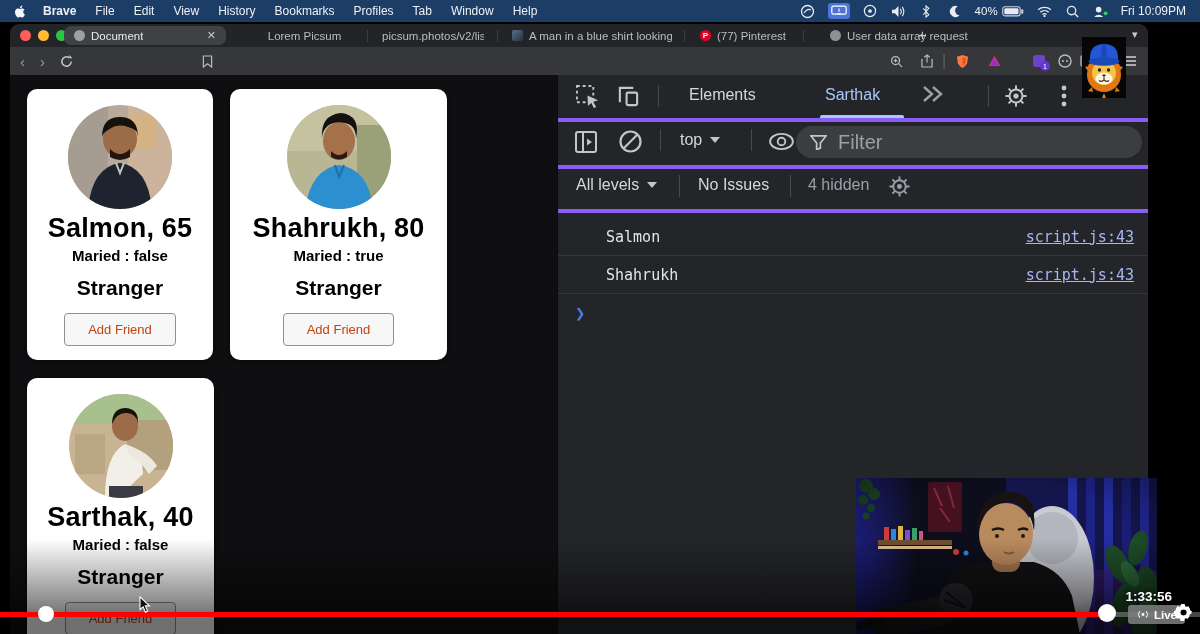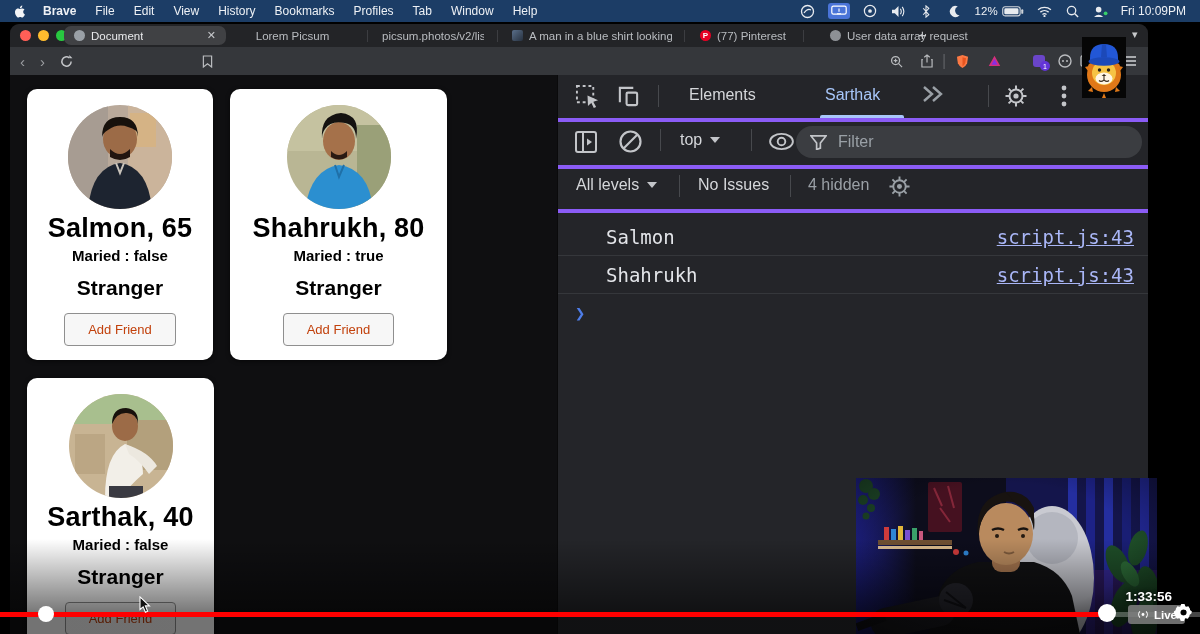--- a/index.html
+++ b/index.html
@@ -74,26 +74,26 @@
   .dt-row3{top:91px;height:43px;}
   .dt-el{position:absolute;display:flex;align-items:center;color:#d5d7da;}
   .dt-label{font-size:16px;}
   .dt-tab-console{color:#a8c7fa;}
   .dt-underline{position:absolute;left:262px;top:40px;width:84px;height:3px;border-radius:2px 2px 0 0;background:#a8c7fa;}
   .vdiv{position:absolute;top:10px;width:1px;height:22px;background:#47494d;}
   .caret{display:inline-block;width:0;height:0;border-left:5px solid transparent;border-right:5px solid transparent;
          border-top:6px solid #c3c5c9;margin-left:8px;}
   .dt-filter{position:absolute;left:238px;top:7px;width:346px;height:32px;background:#3b3d41;border-radius:16px;
              display:flex;align-items:center;gap:9px;padding:0 14px;box-sizing:border-box;}
-  .dt-filter-input{background:transparent;border:none;outline:none;color:#0ea5e9;font-size:16px;width:260px;
+  .dt-filter-input{background:transparent;border:none;outline:none;color:#0ea5e9;font-size:20px;width:260px;
                    font-family:"Liberation Sans",sans-serif;}
   .dt-filter-input::placeholder{color:#9aa0a6;}
   .muted{color:#9aa0a6;}
   .dt-log{position:absolute;top:135px;left:0;right:0;padding-top:8px;
-          font-family:"DejaVu Sans Mono",monospace;font-size:19px;color:#e3e5e9;}
+          font-family:"DejaVu Sans Mono",monospace;font-size:15px;color:#e3e5e9;}
   .log-row{height:37px;display:flex;align-items:center;padding:0 14px 0 48px;border-bottom:1px solid #35373b;}
   .log-src{margin-left:auto;color:#a9b6f6;text-decoration:underline;}
   .dt-prompt{position:absolute;left:17px;top:228px;color:#4e7de8;font-size:17px;font-weight:bold;
              font-family:"DejaVu Sans Mono",monospace;}
 
   
   .avatar{position:absolute;left:1082px;top:37px;width:44px;height:61px;background:#060606;z-index:40;}
 
   
   .webcam{position:absolute;left:856px;top:478px;width:301px;height:156px;background:#0b0b16;z-index:30;overflow:hidden;}
@@ -162,21 +162,21 @@
         <svg viewBox="0 0 10 14" width="10" height="13">
             <path d="M2 3.5 L8 10.5 L5 13 V1 L8 3.5 L2 10.5" fill="none" stroke="#e8ebef" stroke-width="1.2"></path>
           </svg>
       </span>
       <span class="mb-ic">
         <svg viewBox="0 0 14 14" width="13" height="13">
             <path d="M10.5 1.5 a6 6 0 1 0 2 9.5 a5 5 0 0 1-2-9.5z" fill="#e8ebef"></path>
           </svg>
       </span>
       <span class="mb-batt">
-        <span>12%</span>
+        <span>40%</span>
         <svg viewBox="0 0 24 12" width="22" height="11">
             <rect x="0.8" y="0.8" width="19" height="10" rx="2.5" fill="none" stroke="#cfd4da" stroke-width="1.2"></rect>
             <rect x="2.5" y="2.5" width="15.5" height="6.5" rx="1.5" fill="#e8ebef"></rect>
             <rect x="21" y="3.5" width="2.2" height="5" rx="1" fill="#cfd4da"></rect>
           </svg>
       </span>
       <span class="mb-ic">
         <svg viewBox="0 0 16 12" width="15" height="11">
             <path d="M1 4 a11 11 0 0 1 14 0 M3.5 6.7 a7 7 0 0 1 9 0 M5.8 9.2 a3.6 3.6 0 0 1 4.4 0" fill="none" stroke="#e8ebef" stroke-width="1.5"></path>
             <circle cx="8" cy="11" r="1.2" fill="#e8ebef"></circle>
@@ -206,21 +206,21 @@
         <span class="light l-red"></span>
         <span class="light l-yellow"></span>
         <span class="light l-green"></span>
       </div>
 
       <div class="tab tab-active" style="left:54px;width:162px;">
         <span class="favicon fav-globe"></span>
         <span class="lbl">Document</span>
         <span class="tab-x">✕</span>
       </div>
-      <div class="tab" style="left:220px;width:125px;justify-content:center;">
+      <div class="tab" style="left:232px;width:125px;justify-content:center;">
         <span class="lbl">Lorem Picsum</span>
       </div>
       <div class="tabdiv" style="left:357px;"></div>
       <div class="tab" style="left:362px;width:122px;justify-content:center;">
         <span class="lbl">picsum.photos/v2/list</span>
       </div>
       <div class="tabdiv" style="left:487px;"></div>
       <div class="tab" style="left:492px;width:180px;">
         <span class="favicon fav-img"></span>
         <span class="lbl">A man in a blue shirt looking at th</span>

